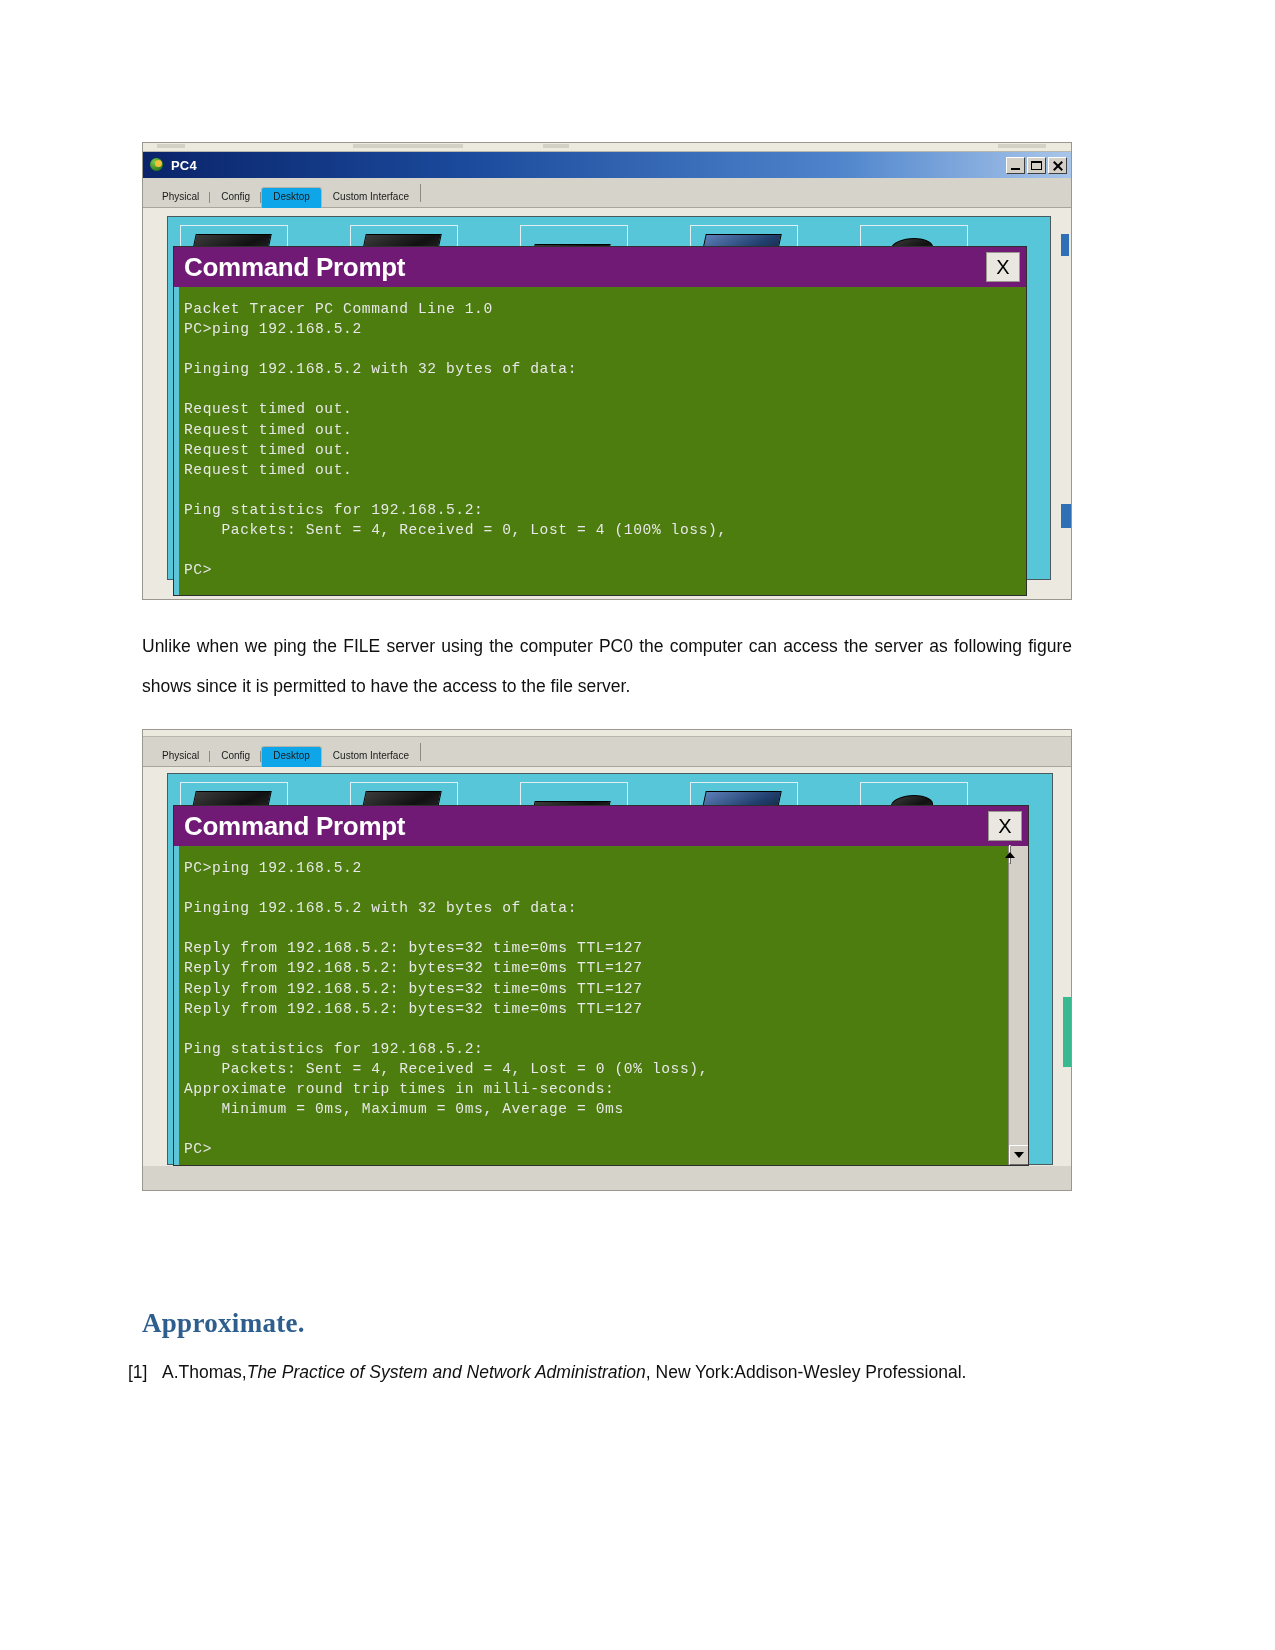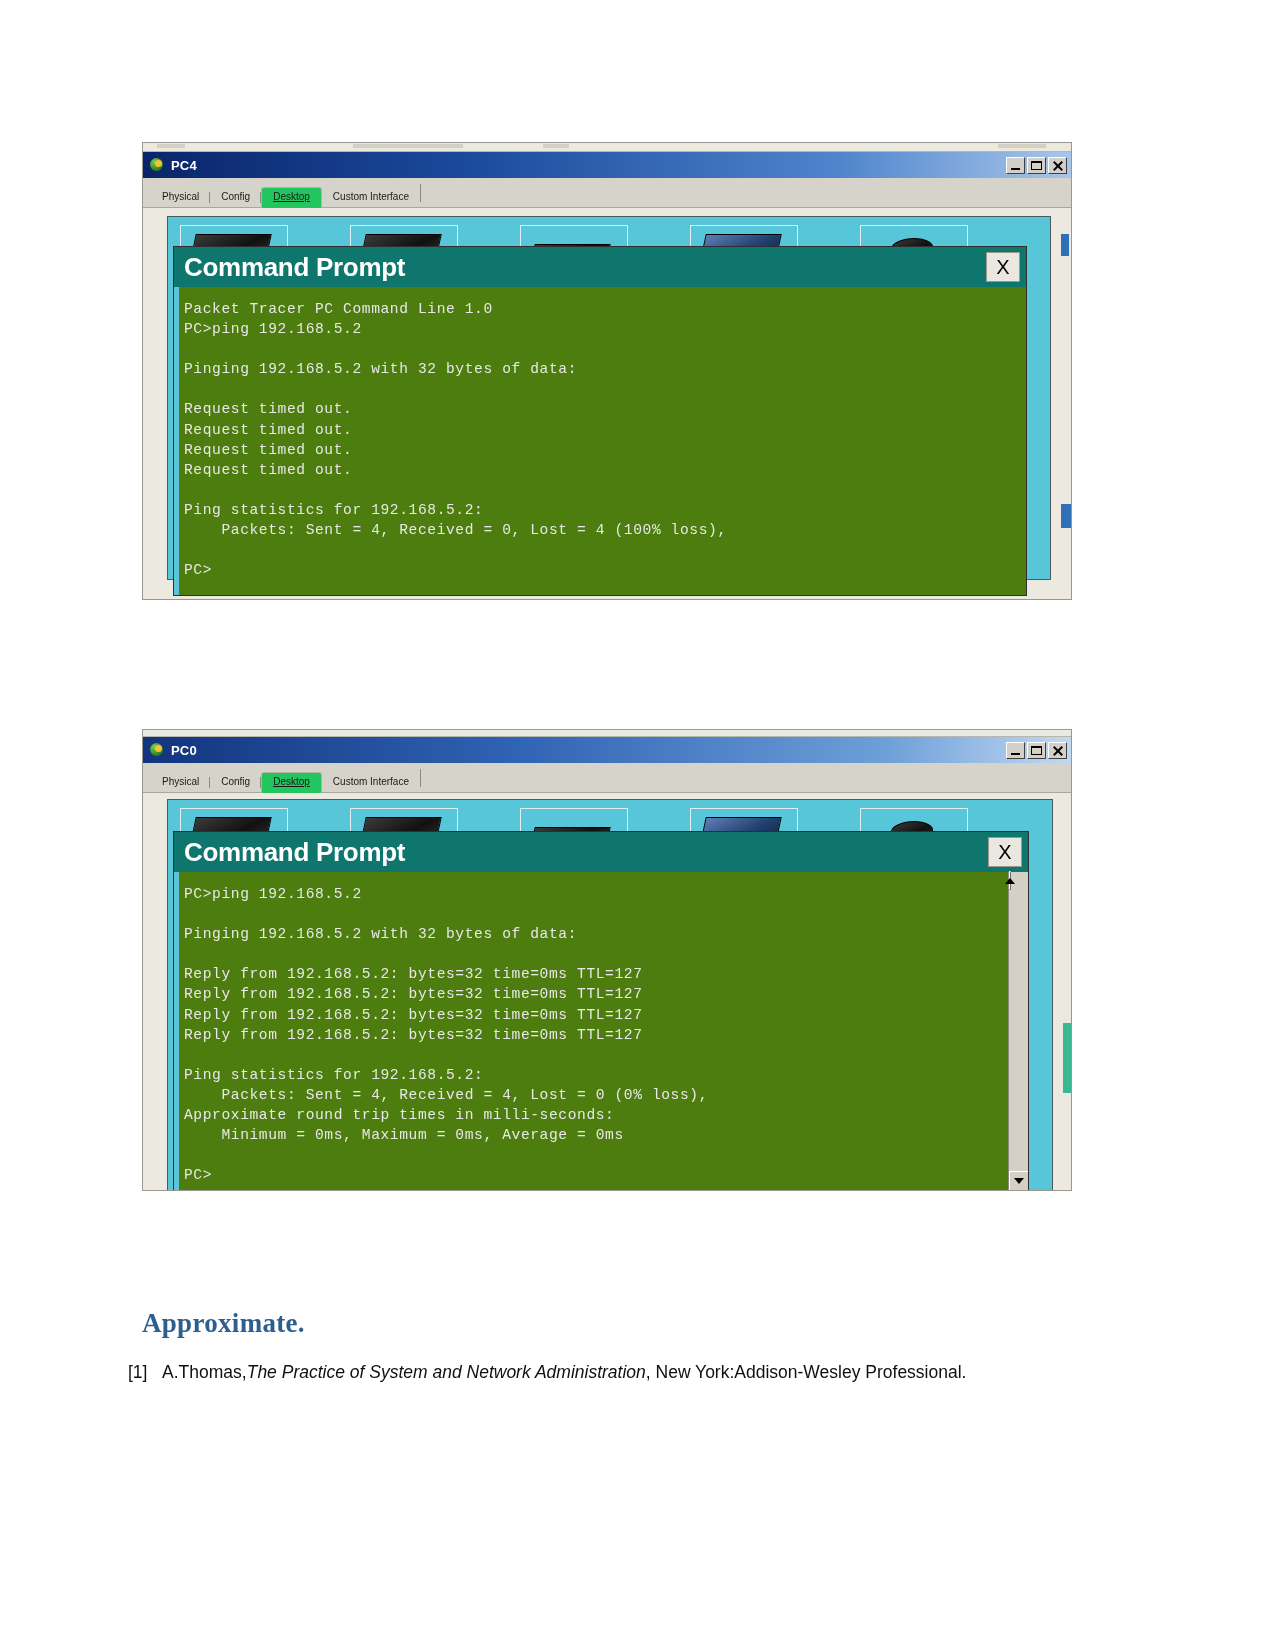--- a/index.html
+++ b/index.html
@@ -126,27 +126,26 @@
     white-space: nowrap;
   }
   .pt-tab::after {
     content: "";
     position: absolute;
     right: 0; top: 4px; bottom: 4px;
     width: 1px;
     background: #8d8a82;
   }
   .pt-tab.active {
-    background: #22c55e;
+    background: #0ea5e9;
     border: 1px solid #b5b2aa;
     border-bottom: none;
     border-radius: 3px 3px 0 0;
     margin-bottom: -1px;
     padding-bottom: 6px;
-    text-decoration: underline;
   }
   .pt-tab.active::after { display: none; }
   .pt-tab.last::after { display: none; }
   .pt-tab-sep {
     width: 1px;
     height: 18px;
     background: #8d8a82;
     margin-bottom: 5px;
   }
 
@@ -186,21 +185,21 @@
   
   .cmd-window {
     position: absolute;
     background: #000;
     border: 1px solid #2f2f2f;
     box-sizing: border-box;
     overflow: hidden;
   }
   .cmd-titlebar {
     height: 40px;
-    background: #0f766e;
+    background: #701a75;
     display: flex;
     align-items: center;
     justify-content: space-between;
     padding: 0 6px 0 10px;
     box-sizing: border-box;
   }
   .cmd-title-text {
     color: #ffffff;
     font-size: 26px;
     font-weight: bold;
@@ -383,44 +382,26 @@
 
 PC&gt;</div>
         <span class="cmd-leftbar" style="top:40px;"></span>
       </div>
 
       <span class="edge-chip" style="left:918px; top:26px; width:8px; height:22px;"></span>
       <span class="edge-chip" style="left:918px; top:296px; width:10px; height:24px;"></span>
     </div>
   </div>
 
+  <div class="doc-para" style="left:142px; top:626px; width:930px;">Unlike when we ping the FILE server using the computer PC0 the computer can access the server as following figure shows since it is permitted to have the access to the file server.</div>
 
   <div class="pt-window" style="left:142px; top:729px; width:930px; height:462px;">
 
     <div class="pt-topstrip" style="height:6px;"></div>
 
-    <div class="pt-titlebar light">
-      <span class="pt-appicon">
-        <span class="globe"></span>
-          <span class="dot"></span>
-      </span>
-      <span class="pt-title-text">PC0</span>
-      <span class="pt-winbtns">
-        <span class="pt-winbtn btn-min">
-            <i></i>
-          </span>
-        <span class="pt-winbtn btn-max">
-            <i></i>
-          </span>
-        <span class="pt-winbtn btn-close">
-            <i class="a"></i>
-            <i class="b"></i>
-          </span>
-      </span>
-    </div>
 
     <div class="pt-tabbar">
       <span class="pt-tab">Physical</span>
       <span class="pt-tab">Config</span>
       <span class="pt-tab active">Desktop</span>
       <span class="pt-tab last">Custom Interface</span>
       <span class="pt-tab-sep"></span>
     </div>
 
     <div class="pt-body" style="height:399px;">

